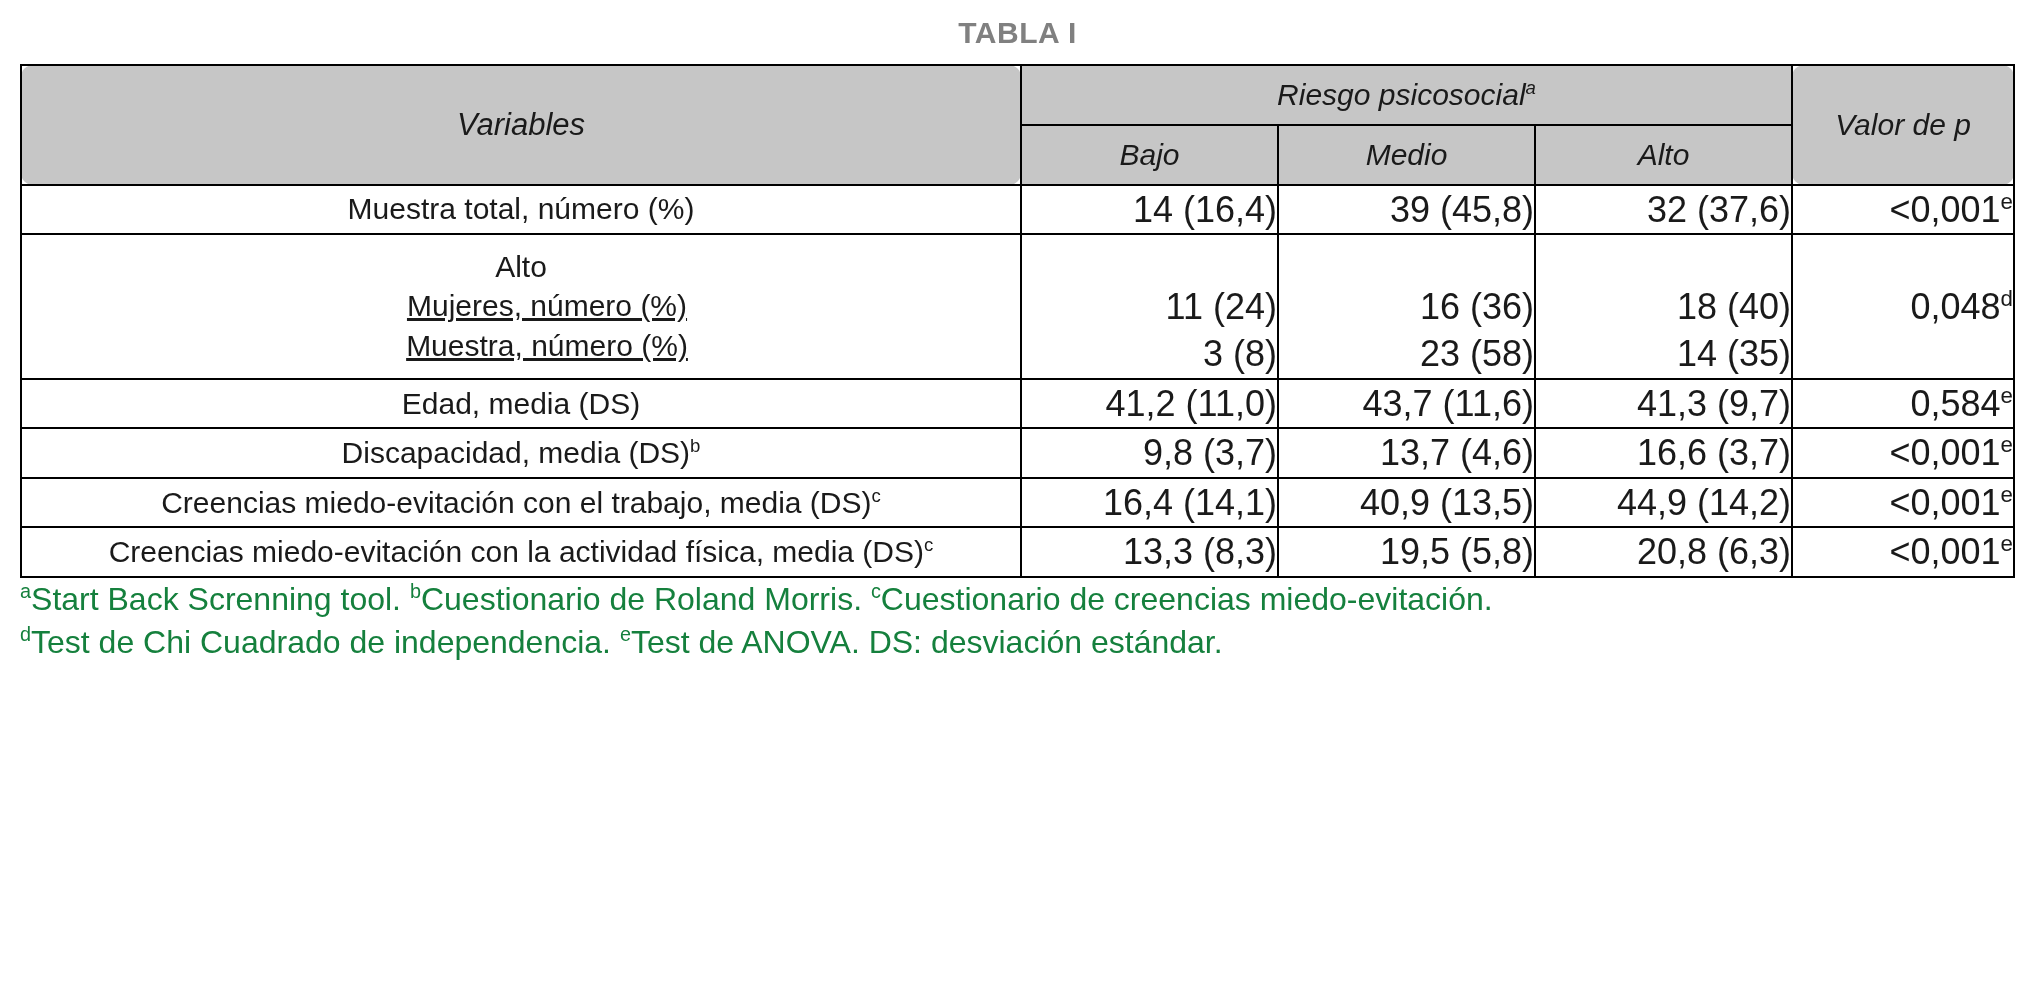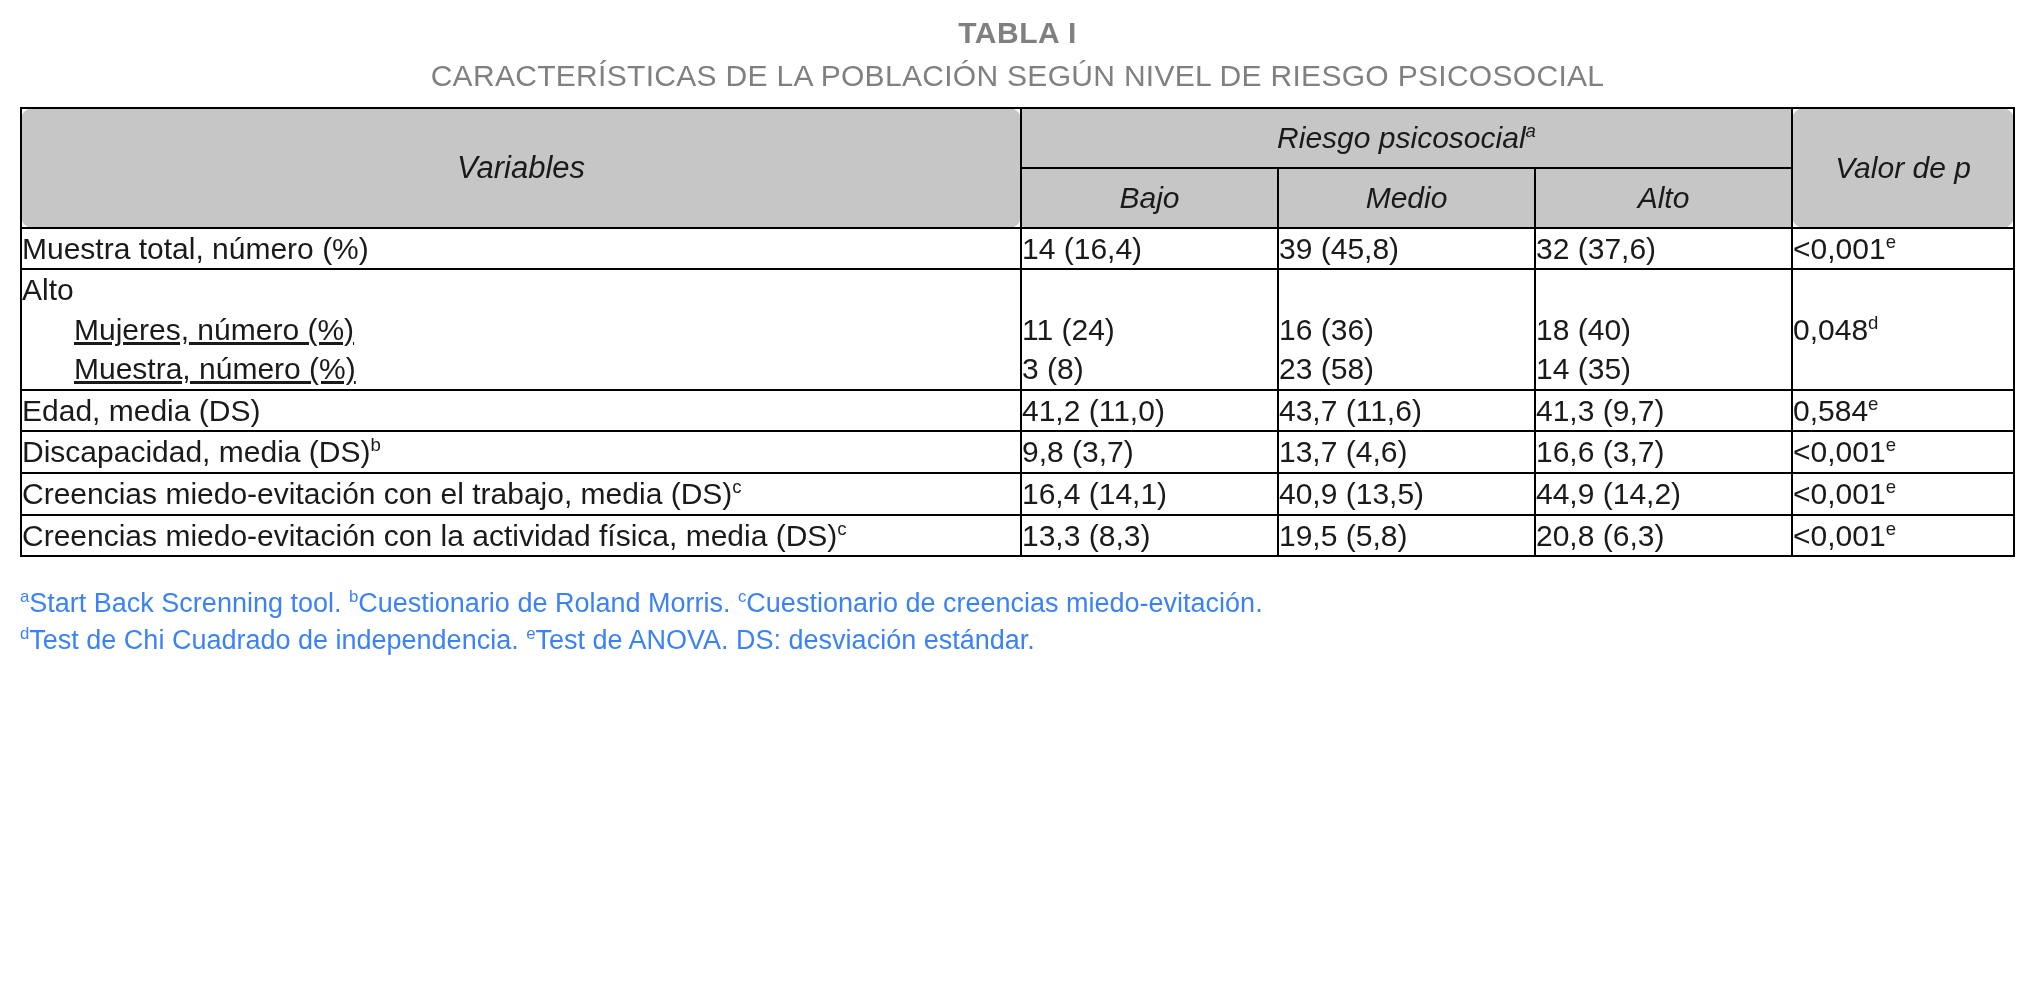--- a/index.html
+++ b/index.html
@@ -60,63 +60,62 @@
   .hdr-variables {
     font-size: 31px;
   }
   .hdr-tall {
     height: 118px;
     border-radius: 12px;
   }
   .cell-label {
     font-size: 30px;
     padding: 12px 10px 12px 16px;
-    text-align: left;
+    text-align: center;
     line-height: 1.32;
   }
   .cell-val {
-    font-size: 30px;
+    font-size: 36px;
     padding: 12px 10px 12px 16px;
-    text-align: left;
+    text-align: right;
     line-height: 1.32;
     white-space: nowrap;
   }
   .indent {
     padding-left: 52px;
     display: block;
     text-decoration: underline;
   }
   sup {
     font-size: 0.62em;
     vertical-align: super;
     line-height: 0;
   }
   .footnotes {
-    margin-top: 28px;
-    font-size: 27px;
+    margin-top: 0;
+    font-size: 32px;
     line-height: 1.36;
-    color: #3b82f6;
+    color: #15803d;
   }
   .footnotes .fn-line {
     white-space: nowrap;
   }
   .col-var  { width: 1000px; }
   .col-bajo { width: 257px; }
   .col-med  { width: 257px; }
   .col-alto { width: 257px; }
   .col-p    { width: 222px; }
 </style>
 </head>
 <body>
 
 <div class="page">
 
   <div class="title-block">
     <div class="title-main">TABLA I</div>
-    <div class="title-sub">CARACTERÍSTICAS DE LA POBLACIÓN SEGÚN NIVEL DE RIESGO PSICOSOCIAL</div>
   </div>
 
   <table class="data-table">
     <colgroup>
       <col class="col-var">
       <col class="col-bajo">
       <col class="col-med">
       <col class="col-alto">
       <col class="col-p">
     </colgroup>

